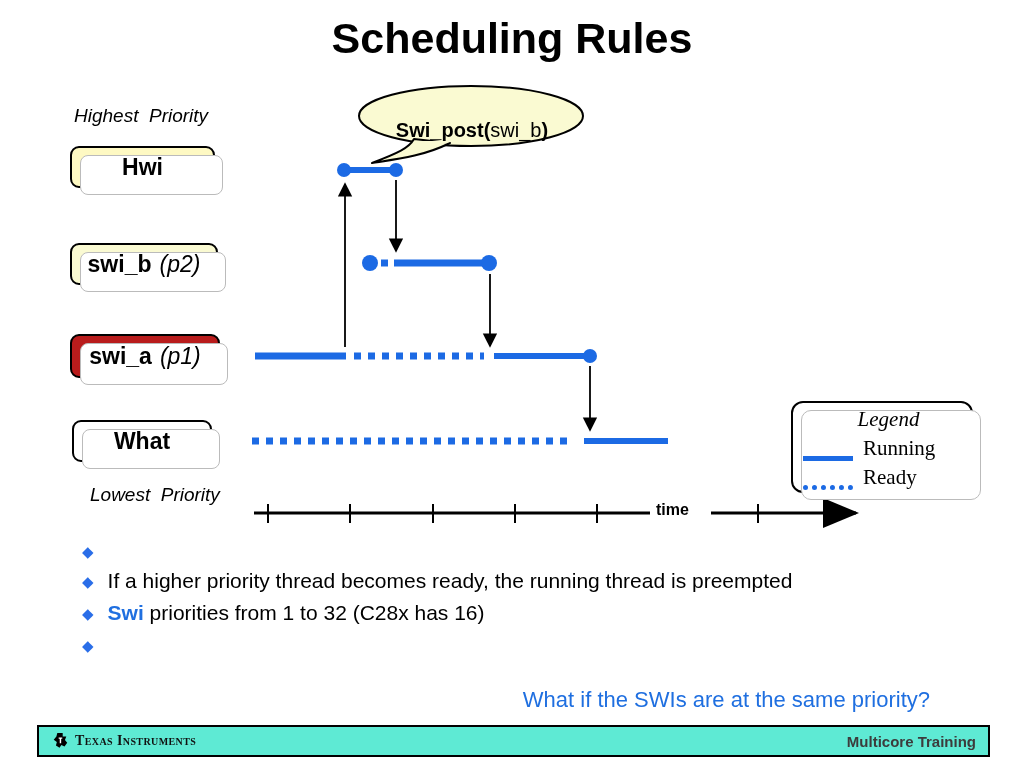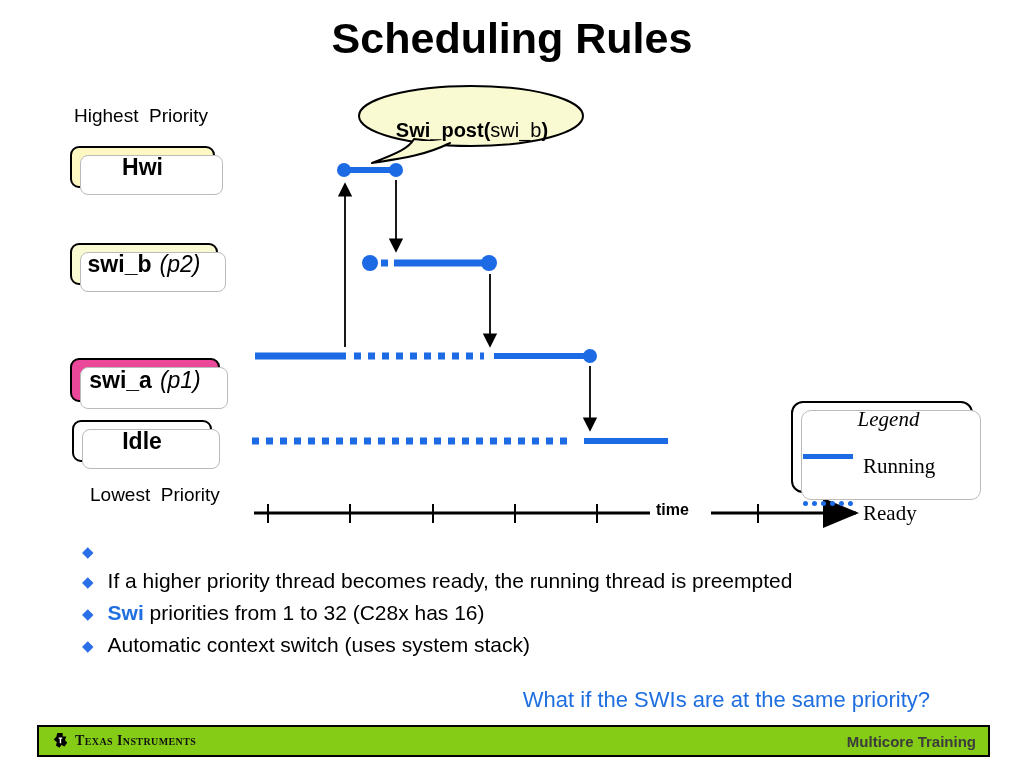--- a/index.html
+++ b/index.html
@@ -8,21 +8,21 @@
     --bullet-blue:#2a6ee8;
   }
   *{margin:0;padding:0;box-sizing:border-box;}
   html,body{background:#fff;}
   body{font-family:"Liberation Sans",sans-serif;}
   .slide{position:relative;width:1024px;height:768px;background:#fff;overflow:hidden;}
 
   .title{position:absolute;left:0;top:14px;width:1024px;text-align:center;
          font-size:43px;font-weight:bold;color:#000;letter-spacing:0px;}
 
-  .prio-label{position:absolute;font-size:19px;color:#000;white-space:pre;}
+  .prio-label{position:absolute;font-size:19px;font-style:italic;color:#000;white-space:pre;}
   .prio-highest{left:74px;top:105px;}
   .prio-lowest{left:90px;top:484px;}
 
   
   .tbox{position:absolute;border:2.5px solid #000;border-radius:9px;
         display:flex;align-items:center;justify-content:center;
         font-size:23px;font-weight:bold;color:#000;z-index:2;}
   .tbox::before{content:"";position:absolute;left:8px;top:7px;width:100%;height:100%;
         border:1px solid #bbb;border-radius:8px;background:#fff;z-index:-1;}
   .tbox .qual{font-style:italic;font-weight:normal;margin-left:8px;}
@@ -42,39 +42,39 @@
 
   .time-label{position:absolute;left:656px;top:501px;font-size:16px;font-weight:bold;color:#000;z-index:2;}
 
   
   .legend{position:absolute;left:791px;top:401px;width:182px;height:92px;
         border:2.5px solid #000;border-radius:12px;background:#fff;z-index:2;
         font-family:"Liberation Serif",serif;padding:4px 10px 0 10px;}
   .legend::before{content:"";position:absolute;left:8px;top:7px;width:100%;height:100%;
         border:1px solid #bbb;border-radius:10px;background:#fff;z-index:-1;}
   .legend-title{text-align:center;font-style:italic;font-size:21px;color:#000;margin-left:13px;}
-  .legend-row{display:flex;align-items:flex-start;margin-top:22px;}
+  .legend-row{display:flex;align-items:flex-end;margin-top:4px;}
   .legend-swatch{width:50px;margin-right:10px;}
   .sw-solid{border-top:5px solid var(--blue);}
   .sw-dotted{border-top:5px dotted var(--blue);}
   .legend-row span{font-size:21px;color:#000;}
 
   
   .bullets{position:absolute;left:82px;top:539px;width:880px;z-index:2;}
   .bullet-item{display:flex;align-items:flex-start;margin-bottom:8px;font-size:21px;color:#000;}
   .bullet-glyph{color:var(--bullet-blue);font-size:15px;margin:4px 14px 0 0;flex:0 0 auto;}
   .lead-blue-bold-italic{color:var(--text-blue);font-weight:bold;font-style:italic;}
   .lead-blue-bold{color:var(--text-blue);font-weight:bold;}
   .bullet-text{white-space:pre-wrap;}
 
   .question{position:absolute;right:94px;top:687px;font-size:22px;color:var(--text-blue);z-index:2;}
 
   
   .footer{position:absolute;left:37px;top:725px;width:953px;height:32px;border:2px solid #000;
-        background:#84cc16;display:flex;align-items:center;justify-content:space-between;
+        background:#5eead4;display:flex;align-items:center;justify-content:space-between;
         padding:0 12px;z-index:3;gap:12px;}
   .brand{display:flex;align-items:center;}
   .brand-name{font-family:"Liberation Serif",serif;font-variant:small-caps;font-size:14px;
         font-weight:600;color:#111;letter-spacing:0.4px;margin-left:6px;}
   .footer-right{font-size:15px;font-weight:bold;color:#3c3c3c;}
 </style>
 </head>
 <body>
 
 <div class="slide">
@@ -84,26 +84,26 @@
   <div class="prio-label prio-highest">Highest  Priority</div>
   <div class="prio-label prio-lowest">Lowest  Priority</div>
 
   <div class="tbox tbox-hwi" style="background: #fef9c3;">
     <span>Hwi</span>
   </div>
   <div class="tbox tbox-swib" style="background: rgb(250, 250, 210);">
     <span>swi_b</span>
     <span class="qual">(p2)</span>
   </div>
-  <div class="tbox tbox-swia" style="background: #ec4899; margin-top: 24px;">
+  <div class="tbox tbox-swia" style="background: #b91c1c;">
     <span>swi_a</span>
     <span class="qual">(p1)</span>
   </div>
   <div class="tbox tbox-idle" style="background: rgb(255, 255, 255);">
-    <span>Idle</span>
+    <span>What</span>
   </div>
 
   <svg class="svg-layer" viewBox="0 0 1024 768" xmlns="http://www.w3.org/2000/svg">
     <defs>
       <marker id="arrow" markerWidth="10" markerHeight="10" refX="7" refY="4" orient="auto">
         <path d="M0,0 L8,4 L0,8 z" fill="#000"></path>
       </marker>
       <marker id="axisArrow" markerWidth="14" markerHeight="12" refX="11" refY="5" orient="auto">
         <path d="M0,0 L12,5 L0,10 z" fill="#000"></path>
       </marker>
@@ -184,21 +184,20 @@
     <div class="bullet-item">
       <span class="bullet-glyph">◆</span>
       <span class="bullet-text"><span>If a higher priority thread becomes ready, the running thread is preempted</span></span>
     </div>
     <div class="bullet-item">
       <span class="bullet-glyph">◆</span>
       <span class="bullet-text"><span class="lead-blue-bold">Swi</span><span> priorities from 1 to 32 (C28x has 16)</span></span>
     </div>
     <div class="bullet-item">
       <span class="bullet-glyph">◆</span>
-      <span class="bullet-text"><span>Automatic context switch (uses system stack)</span></span>
     </div>
   </div>
 
   <div class="question">What if the SWIs are at the same priority?</div>
 
   <div class="footer">
     <div class="brand">
       <svg width="18" height="18" viewBox="0 0 20 20">
         <path fill="#000" d="M7,1 h6 v4 h4 l-1.5,4 2.5,3 -3,4 -3.5,-1.5 -2,3 -4,-2.5 1,-4 -3.5,-2.5 3,-3.5 z"></path>
         <path fill="#fff" d="M8.5,6 h4 v1.5 h-1.2 v5 h-1.6 v-5 H8.5 z"></path>

